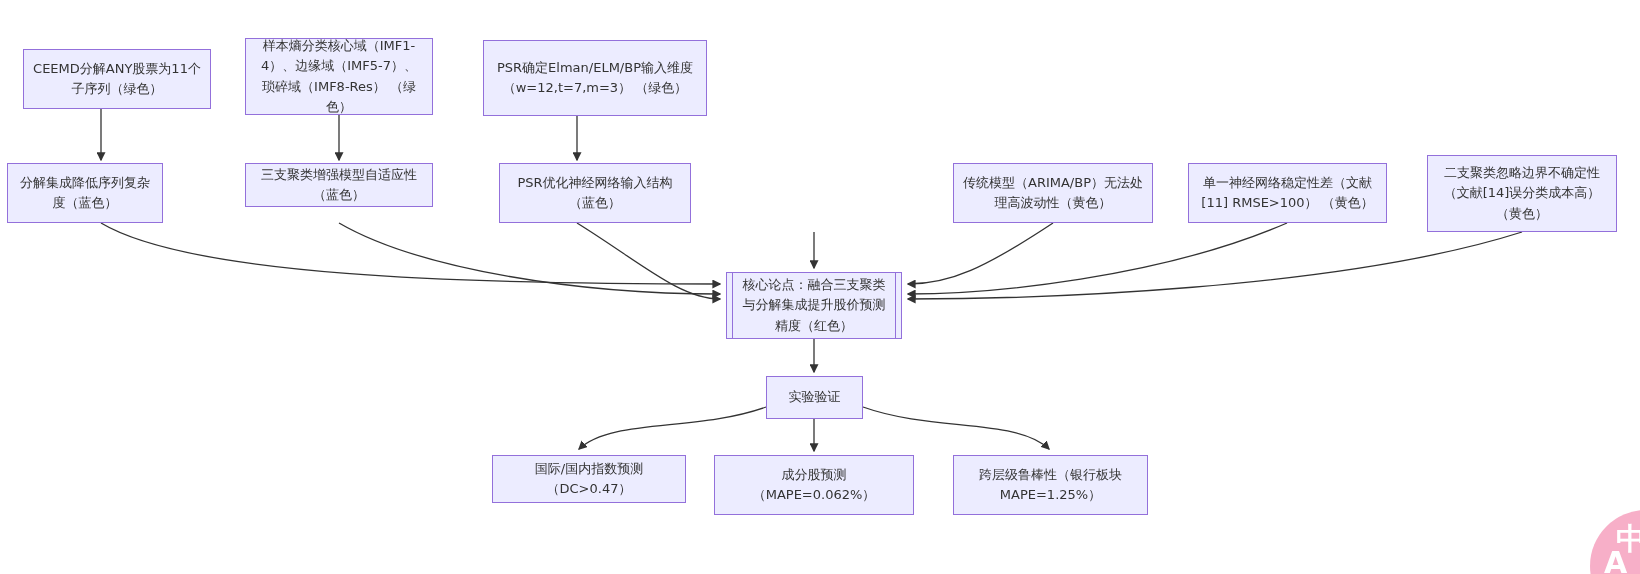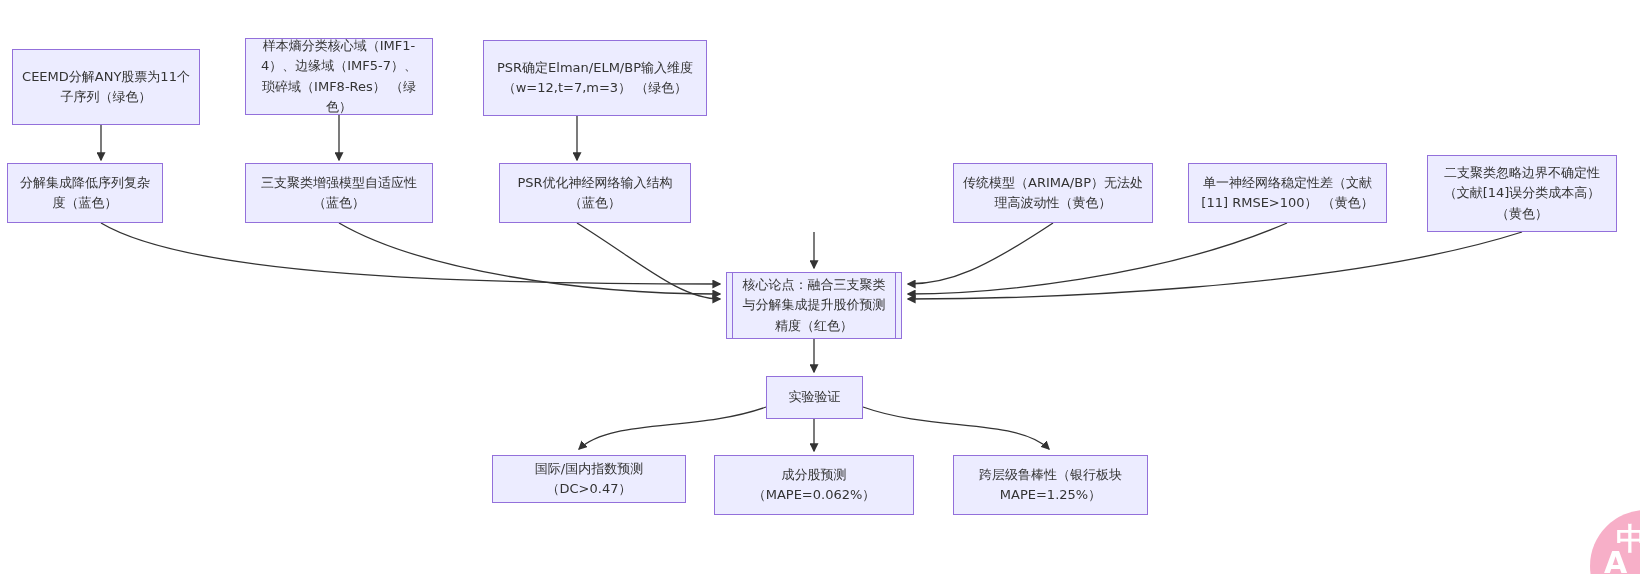--- a/index.html
+++ b/index.html
@@ -100,34 +100,34 @@
     <path class="edge" d="M814,232 V268" marker-end="url(#arrow)"></path>
     <path class="edge" d="M1053,223 C985,268 950,284 908,284" marker-end="url(#arrow)"></path>
     <path class="edge" d="M1287,223 C1160,278 990,294 908,294" marker-end="url(#arrow)"></path>
     <path class="edge" d="M1522,232 C1340,290 1030,299 908,299" marker-end="url(#arrow)"></path>
     <path class="edge" d="M814,339 V372" marker-end="url(#arrow)"></path>
     <path class="edge" d="M766,407 C696,432 612,418 579,449" marker-end="url(#arrow)"></path>
     <path class="edge" d="M814,419 V451" marker-end="url(#arrow)"></path>
     <path class="edge" d="M863,407 C933,432 1017,418 1049,449" marker-end="url(#arrow)"></path>
   </svg>
 
-  <div class="node" style="left:12px;top:49px;width:188px;height:76px">
+  <div class="node" style="left:23px;top:49px;width:188px;height:60px">
     <span>CEEMD分解ANY股票为11个子序列（绿色）</span>
   </div>
   <div class="node" style="left:245px;top:38px;width:188px;height:77px">
     <span>样本熵分类核心域（IMF1-4）、边缘域（IMF5-7）、琐碎域（IMF8-Res） （绿色）</span>
   </div>
   <div class="node" style="left:483px;top:40px;width:224px;height:76px">
     <span>PSR确定Elman/ELM/BP输入维度（w=12,t=7,m=3） （绿色）</span>
   </div>
 
   <div class="node" style="left:7px;top:163px;width:156px;height:60px">
     <span>分解集成降低序列复杂度（蓝色）</span>
   </div>
-  <div class="node" style="left:245px;top:163px;width:188px;height:60px">
+  <div class="node" style="left:245px;top:163px;width:188px;height:44px">
     <span>三支聚类增强模型自适应性（蓝色）</span>
   </div>
   <div class="node" style="left:499px;top:163px;width:192px;height:60px">
     <span>PSR优化神经网络输入结构（蓝色）</span>
   </div>
   <div class="node" style="left:953px;top:163px;width:200px;height:60px">
     <span>传统模型（ARIMA/BP）无法处理高波动性（黄色）</span>
   </div>
   <div class="node" style="left:1188px;top:163px;width:199px;height:60px">
     <span>单一神经网络稳定性差（文献[11] RMSE&gt;100） （黄色）</span>

